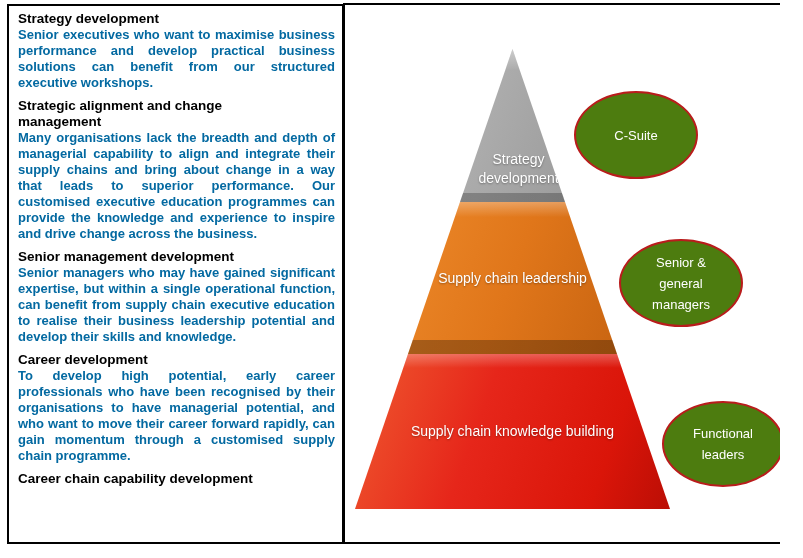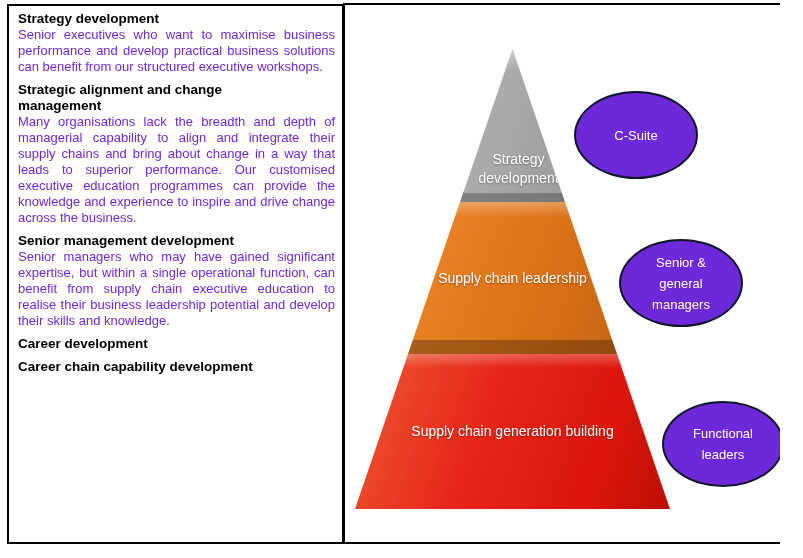--- a/index.html
+++ b/index.html
@@ -20,22 +20,23 @@
     overflow: hidden;
   }
   .section { margin-bottom: 7px; }
   .section h3 {
     font-size: 13.5px; line-height: 16px;
     font-weight: bold; color: #000;
     white-space: pre-line;
   }
   .section p {
     font-size: 13px; line-height: 16px;
-    color: #6d28d9;
+    color: #0369a1;
     text-align: justify;
+    font-weight: bold;
   }
 
   
   .right-panel {
     position: absolute; left: 343px; top: 3px;
     width: 451px; height: 541px;
     border: 2px solid #000;
     background: #fff;
   }
   .pyramid { position: absolute; left: 10px; top: 44px; width: 315px; height: 460px; }
@@ -67,22 +68,22 @@
     top: 305px; height: 155px;
     clip-path: polygon(53px 0px, 262px 0px, 315px 155px, 0px 155px);
     background:
       linear-gradient(to bottom, rgba(255,255,255,0.28), rgba(255,255,255,0) 9%),
       linear-gradient(110deg, #ef5a30 0%, #e6261a 40%, #da1509 78%, #bb0e05);
   }
 
   .ellipse {
     position: absolute;
     border-radius: 50%;
-    background: #6d28d9;
-    border: 2px solid #0f172a;
+    background: #4d7c0f;
+    border: 2px solid #b91c1c;
     display: flex; align-items: center; justify-content: center;
   }
   .ellipse-label {
     color: #fff; font-size: 13px; line-height: 21px;
     text-align: center; white-space: pre-line;
   }
   .ellipse-csuite     { left: 229px; top: 86px;  width: 124px; height: 88px; }
   .ellipse-senior     { left: 274px; top: 234px; width: 124px; height: 88px; }
   .ellipse-functional { left: 317px; top: 396px; width: 122px; height: 86px; }
 </style>
@@ -104,40 +105,41 @@
       <p>Many organisations lack the breadth and depth of managerial capability to align and integrate their supply chains and bring about change in a way that leads to superior performance.  Our customised executive education programmes can provide the knowledge and experience to inspire and drive change across the business.</p>
     </div>
 
     <div class="section">
       <h3>Senior management development</h3>
       <p>Senior managers who may have gained significant expertise, but within a single operational function, can benefit from supply chain executive education to realise their business leadership potential and develop their skills and knowledge.</p>
     </div>
 
     <div class="section">
       <h3>Career development</h3>
+      <p>To develop high potential, early career professionals who have been recognised by their organisations to have managerial potential, and who want to move their career forward rapidly, can gain momentum through a customised supply chain programme.</p>
     </div>
 
     <div class="section">
       <h3>Career chain capability development</h3>
     </div>
 
   </div>
 
   <div class="right-panel">
 
     <div class="pyramid">
       <div class="level level-gray">
         <span class="level-label">Strategy
 development</span>
       </div>
       <div class="level level-orange">
         <span class="level-label">Supply chain leadership</span>
       </div>
       <div class="level level-red">
-        <span class="level-label">Supply chain generation building</span>
+        <span class="level-label">Supply chain knowledge building</span>
       </div>
     </div>
 
     <div class="ellipse ellipse-csuite">
       <span class="ellipse-label">C-Suite</span>
     </div>
     <div class="ellipse ellipse-senior">
       <span class="ellipse-label">Senior &amp;
 general
 managers</span>

